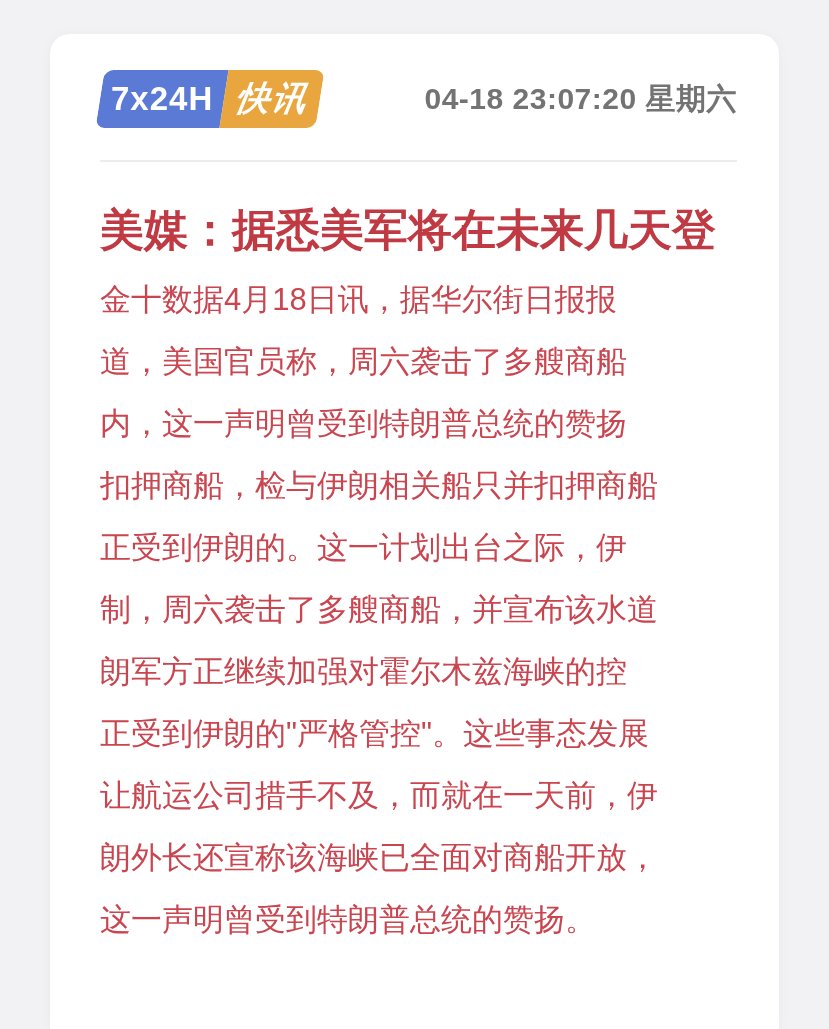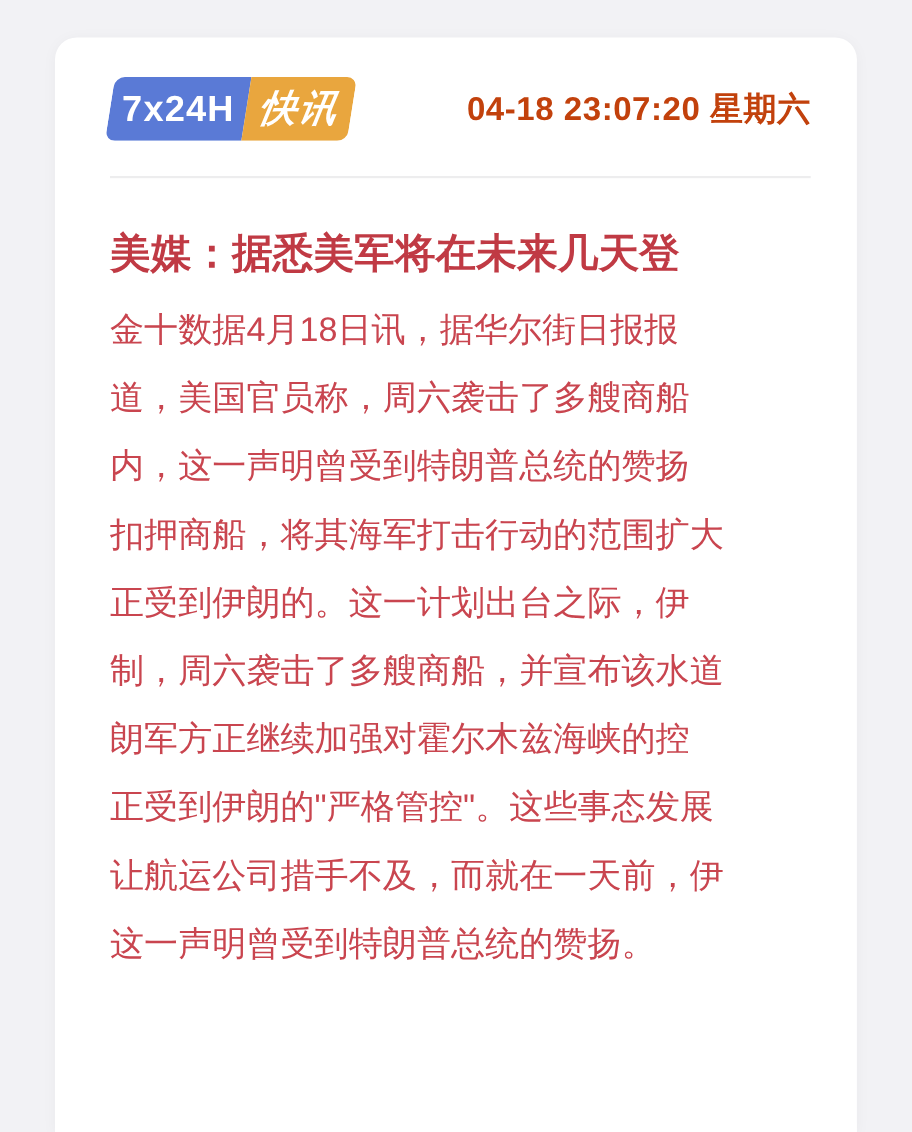--- a/index.html
+++ b/index.html
@@ -70,33 +70,33 @@
     display: inline-block;
     color: #ffffff;
     font-weight: bold;
     font-style: italic;
     font-size: 34px;
     letter-spacing: 2px;
   }
   .timestamp {
     font-size: 30px;
     font-weight: 600;
-    color: #c2410c;
+    color: #737373;
     letter-spacing: 0.5px;
   }
   .divider {
     margin-top: 32px;
     height: 2px;
     background: #ededee;
   }
   .title {
     margin: 32px 0 0 0;
-    font-family: Liberation Sans, sans-serif;
+    font-family: Liberation Serif, serif;
     font-weight: bold;
-    font-size: 37px;
+    font-size: 44px;
     line-height: 73px;
     color: #c03a44;
   }
   .title-line { white-space: nowrap; }
   .article-body {
     margin-top: 2px;
     font-size: 31px;
     line-height: 62px;
     color: #c9454f;
     font-weight: 400;
@@ -124,23 +124,24 @@
     <div class="divider"></div>
 
     <h1 class="title">
         <div class="title-line">美媒：据悉美军将在未来几天登</div>
       </h1>
 
     <div class="article-body">
         <div class="body-line">金十数据4月18日讯，据华尔街日报报</div>
         <div class="body-line">道，美国官员称，周六袭击了多艘商船</div>
         <div class="body-line">内，这一声明曾受到特朗普总统的赞扬</div>
-        <div class="body-line">扣押商船，将其海军打击行动的范围扩大</div>
+        <div class="body-line">扣押商船，检与伊朗相关船只并扣押商船</div>
         <div class="body-line">正受到伊朗的。这一计划出台之际，伊</div>
         <div class="body-line">制，周六袭击了多艘商船，并宣布该水道</div>
         <div class="body-line">朗军方正继续加强对霍尔木兹海峡的控</div>
         <div class="body-line">正受到伊朗的"严格管控"。这些事态发展</div>
         <div class="body-line">让航运公司措手不及，而就在一天前，伊</div>
+        <div class="body-line">朗外长还宣称该海峡已全面对商船开放，</div>
         <div class="body-line">这一声明曾受到特朗普总统的赞扬。</div>
       </div>
 
   </div>
 </div>
 
 </body></html>

